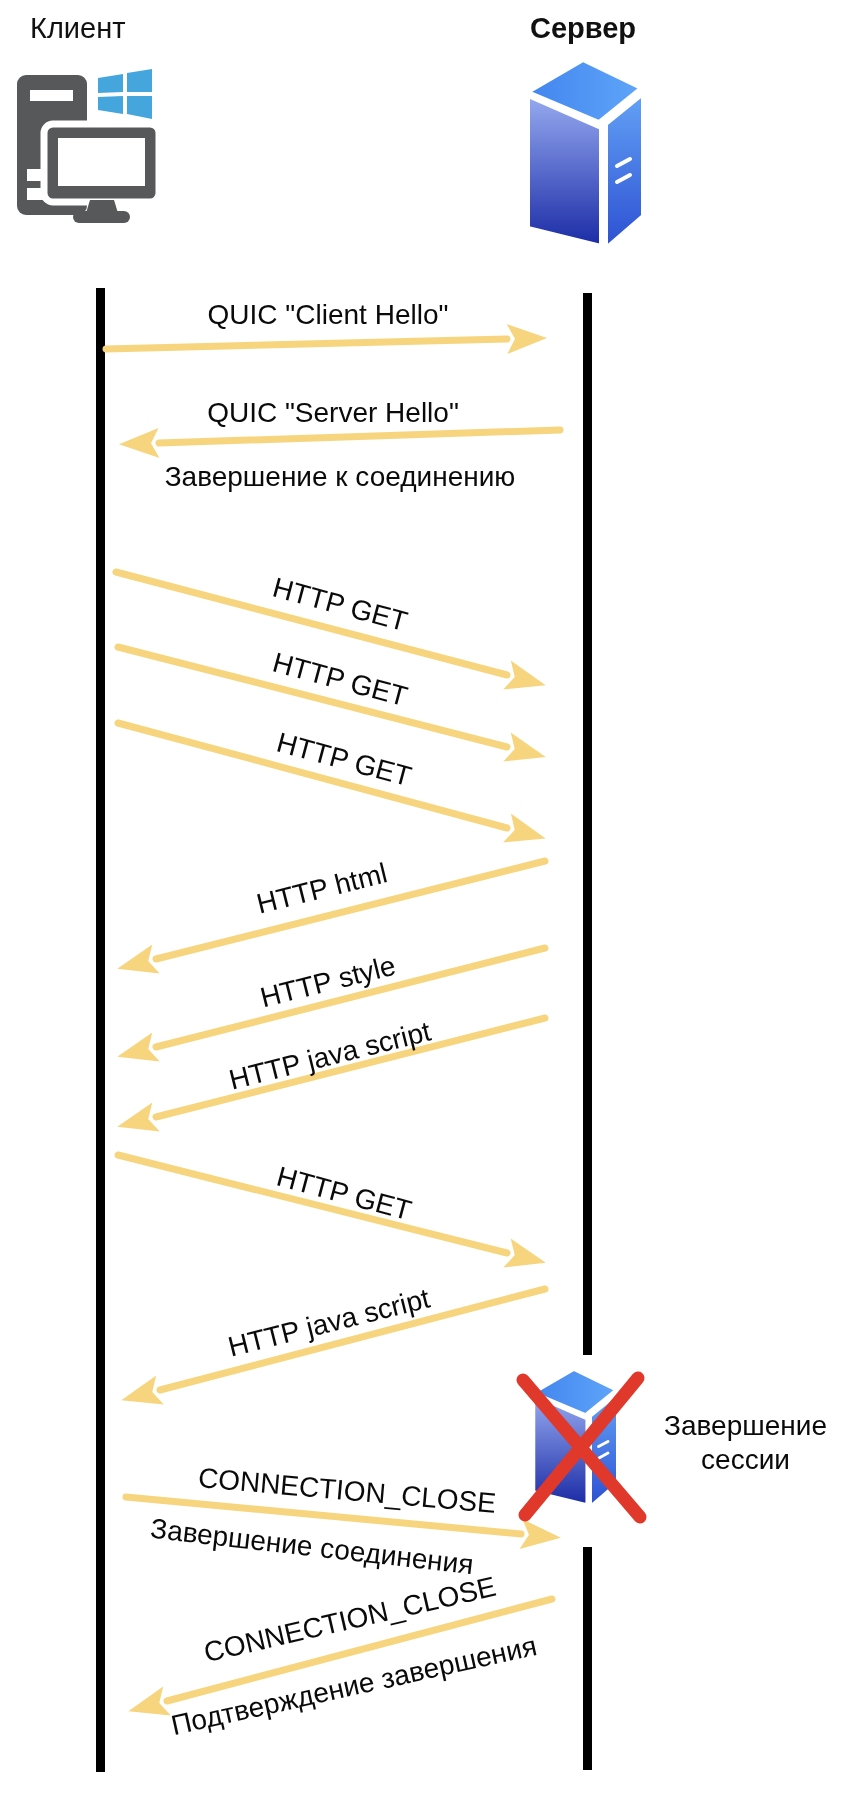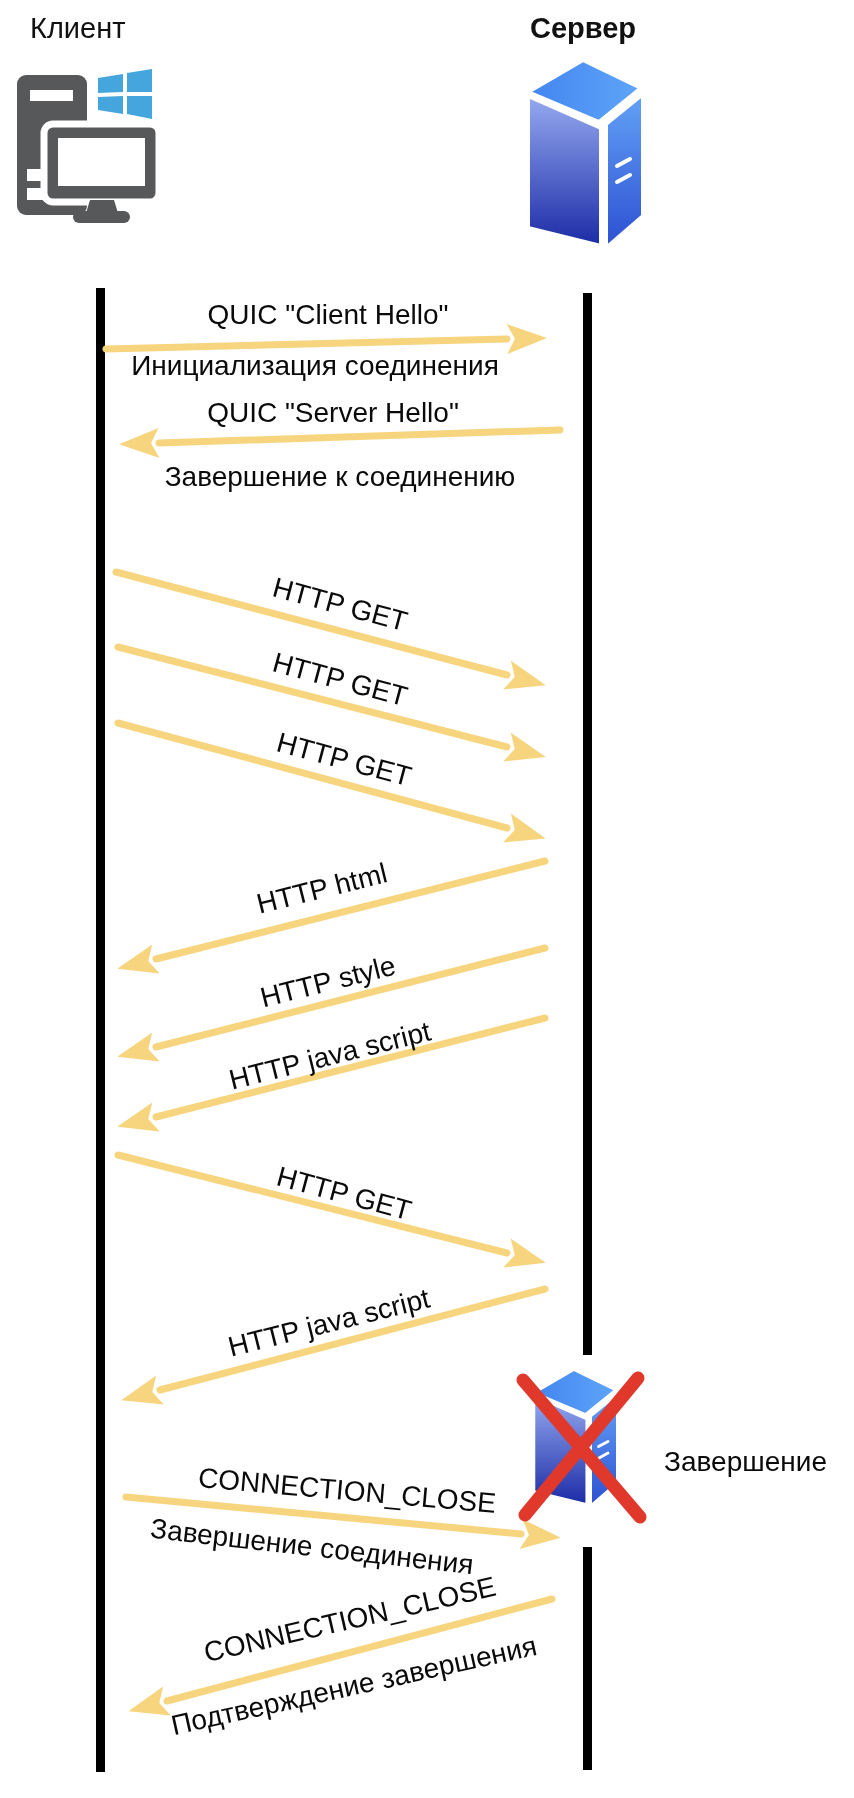--- a/index.html
+++ b/index.html
@@ -12,21 +12,21 @@
   *{margin:0;padding:0;box-sizing:border-box;}
   body{background:#ffffff;font-family:"Liberation Sans","DejaVu Sans",sans-serif;}
   .canvas{position:relative;width:854px;height:1798px;background:#ffffff;overflow:hidden;}
   .layer{position:absolute;left:0;top:0;}
   .actor-label{position:absolute;font-size:29px;color:#111;white-space:nowrap;}
   .actor-label.client{left:30px;top:12px;}
   .actor-label.server{left:583px;top:12px;transform:translateX(-50%);font-weight:bold;}
   .msg{position:absolute;font-size:28px;color:#0a0a0a;white-space:nowrap;
        transform:translate(-50%,-50%) rotate(var(--r,0deg));}
   .session-end{position:absolute;left:648px;top:1409px;width:195px;text-align:center;
-       font-size:28px;line-height:34px;color:#0a0a0a;margin-top:36px;}
+       font-size:28px;line-height:34px;color:#0a0a0a;}
   .arrow{fill:none;stroke:var(--arrow,#F6D57E);stroke-width:7;stroke-linecap:round;}
   .arrowhead{fill:var(--arrow,#F6D57E);}
   .lifeline{fill:var(--lifeline,#000);}
   .gray{fill:var(--client-gray,#57585A);}
   .winpane{fill:var(--windows-blue,#45A6DE);}
   .cross{stroke:var(--cross-red,#E0392B);stroke-width:13;stroke-linecap:round;fill:none;}
   .vent{stroke:#fff;stroke-width:4;stroke-linecap:round;}
   .face{stroke:#fff;stroke-width:4;stroke-linejoin:round;}
 </style>
 </head>
@@ -102,33 +102,33 @@
     <line class="arrow" x1="552" y1="1599" x2="167" y2="1701" marker-end="url(#ah)"></line>
 
     <use href="#server-icon" x="533" y="1368" width="86" height="160"></use>
     <g>
       <line class="cross" x1="523" y1="1380" x2="640" y2="1517"></line>
       <line class="cross" x1="638" y1="1378" x2="525" y2="1515"></line>
     </g>
   </svg>
 
   <div class="msg" style="left:328px;top:315px;">QUIC "Client Hello"</div>
-  <div class="msg" style="left:315px;top:366px;">Инициализация соединения</div>
   <div class="msg" style="left:333px;top:413px;">QUIC "Server Hello"</div>
   <div class="msg" style="left:340px;top:477px;">Завершение к соединению</div>
   <div class="msg" style="left:340px;top:605px;--r:15deg;">HTTP GET</div>
   <div class="msg" style="left:340px;top:680px;--r:15deg;">HTTP GET</div>
   <div class="msg" style="left:344px;top:760px;--r:15deg;">HTTP GET</div>
   <div class="msg" style="left:322px;top:889px;--r:-14deg;">HTTP html</div>
   <div class="msg" style="left:328px;top:982px;--r:-14deg;">HTTP style</div>
   <div class="msg" style="left:330px;top:1056px;--r:-14deg;">HTTP java script</div>
   <div class="msg" style="left:344px;top:1194px;--r:15deg;">HTTP GET</div>
   <div class="msg" style="left:329px;top:1323px;--r:-14deg;">HTTP java script</div>
   <div class="msg" style="left:347px;top:1491px;--r:5deg;">CONNECTION_CLOSE</div>
   <div class="msg" style="left:312px;top:1547px;--r:6.5deg;">Завершение соединения</div>
   <div class="msg" style="left:350px;top:1620px;--r:-13deg;">CONNECTION_CLOSE</div>
   <div class="msg" style="left:354px;top:1686px;--r:-12.5deg;">Подтверждение завершения</div>
 
   <div class="session-end">
     <div>Завершение</div>
+    <div>сессии</div>
   </div>
 
 </div>
 
 </body></html>

